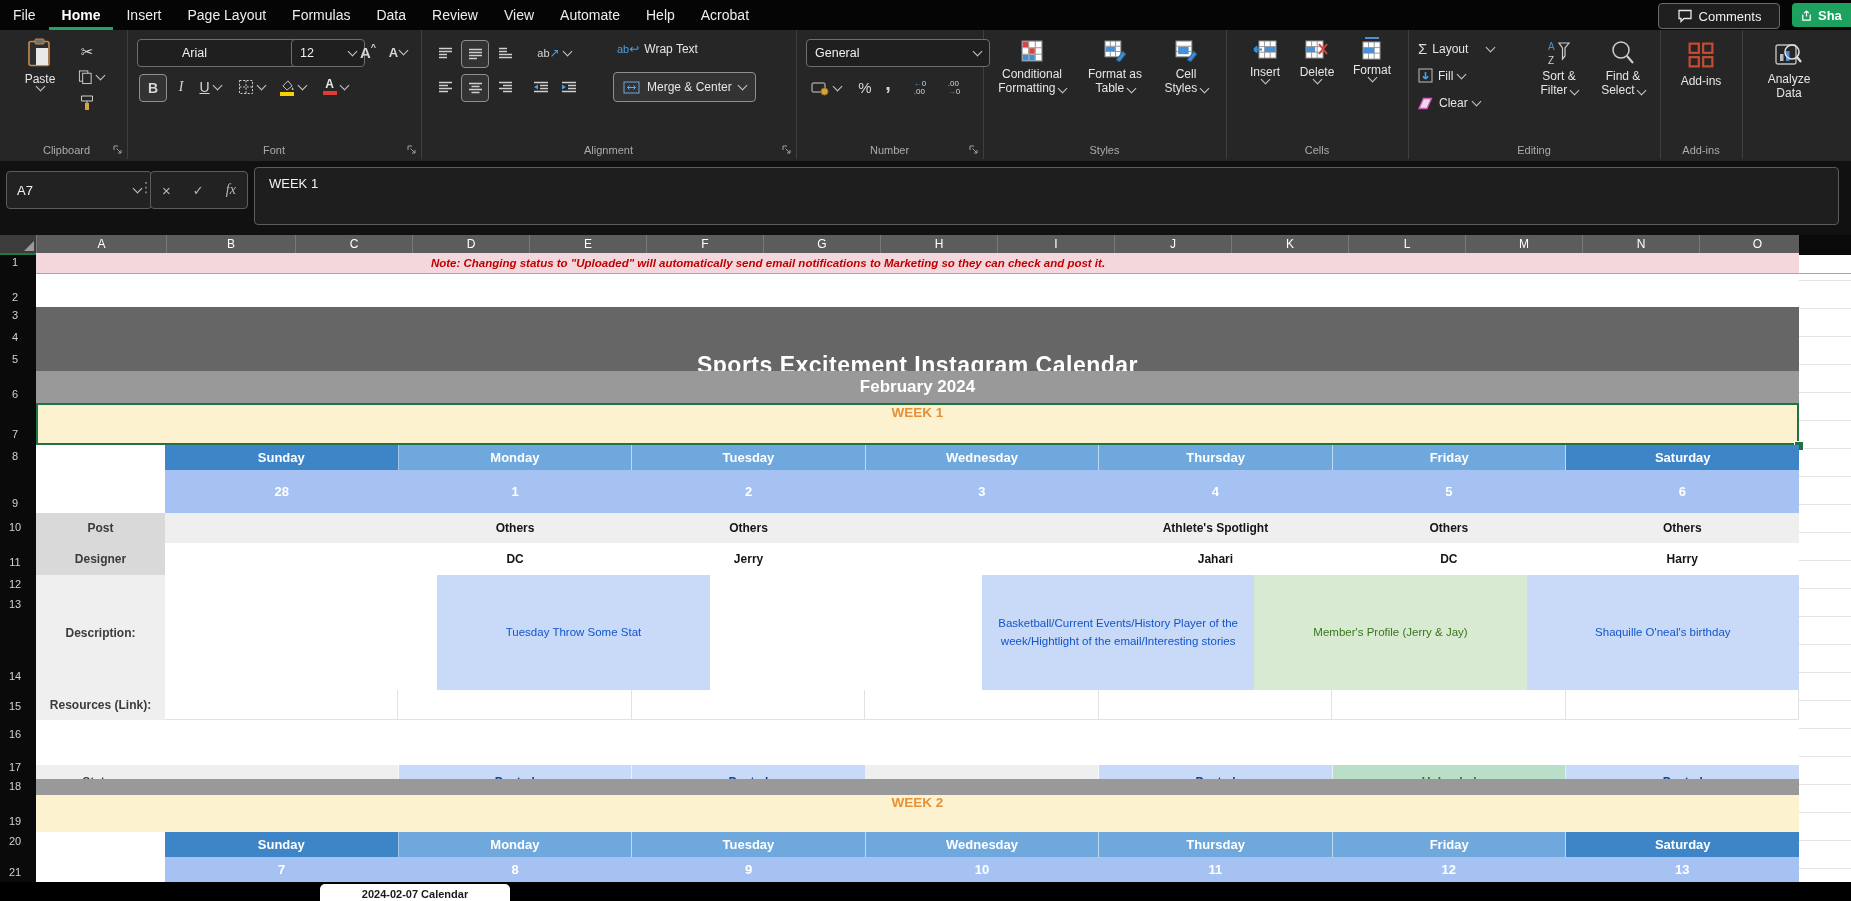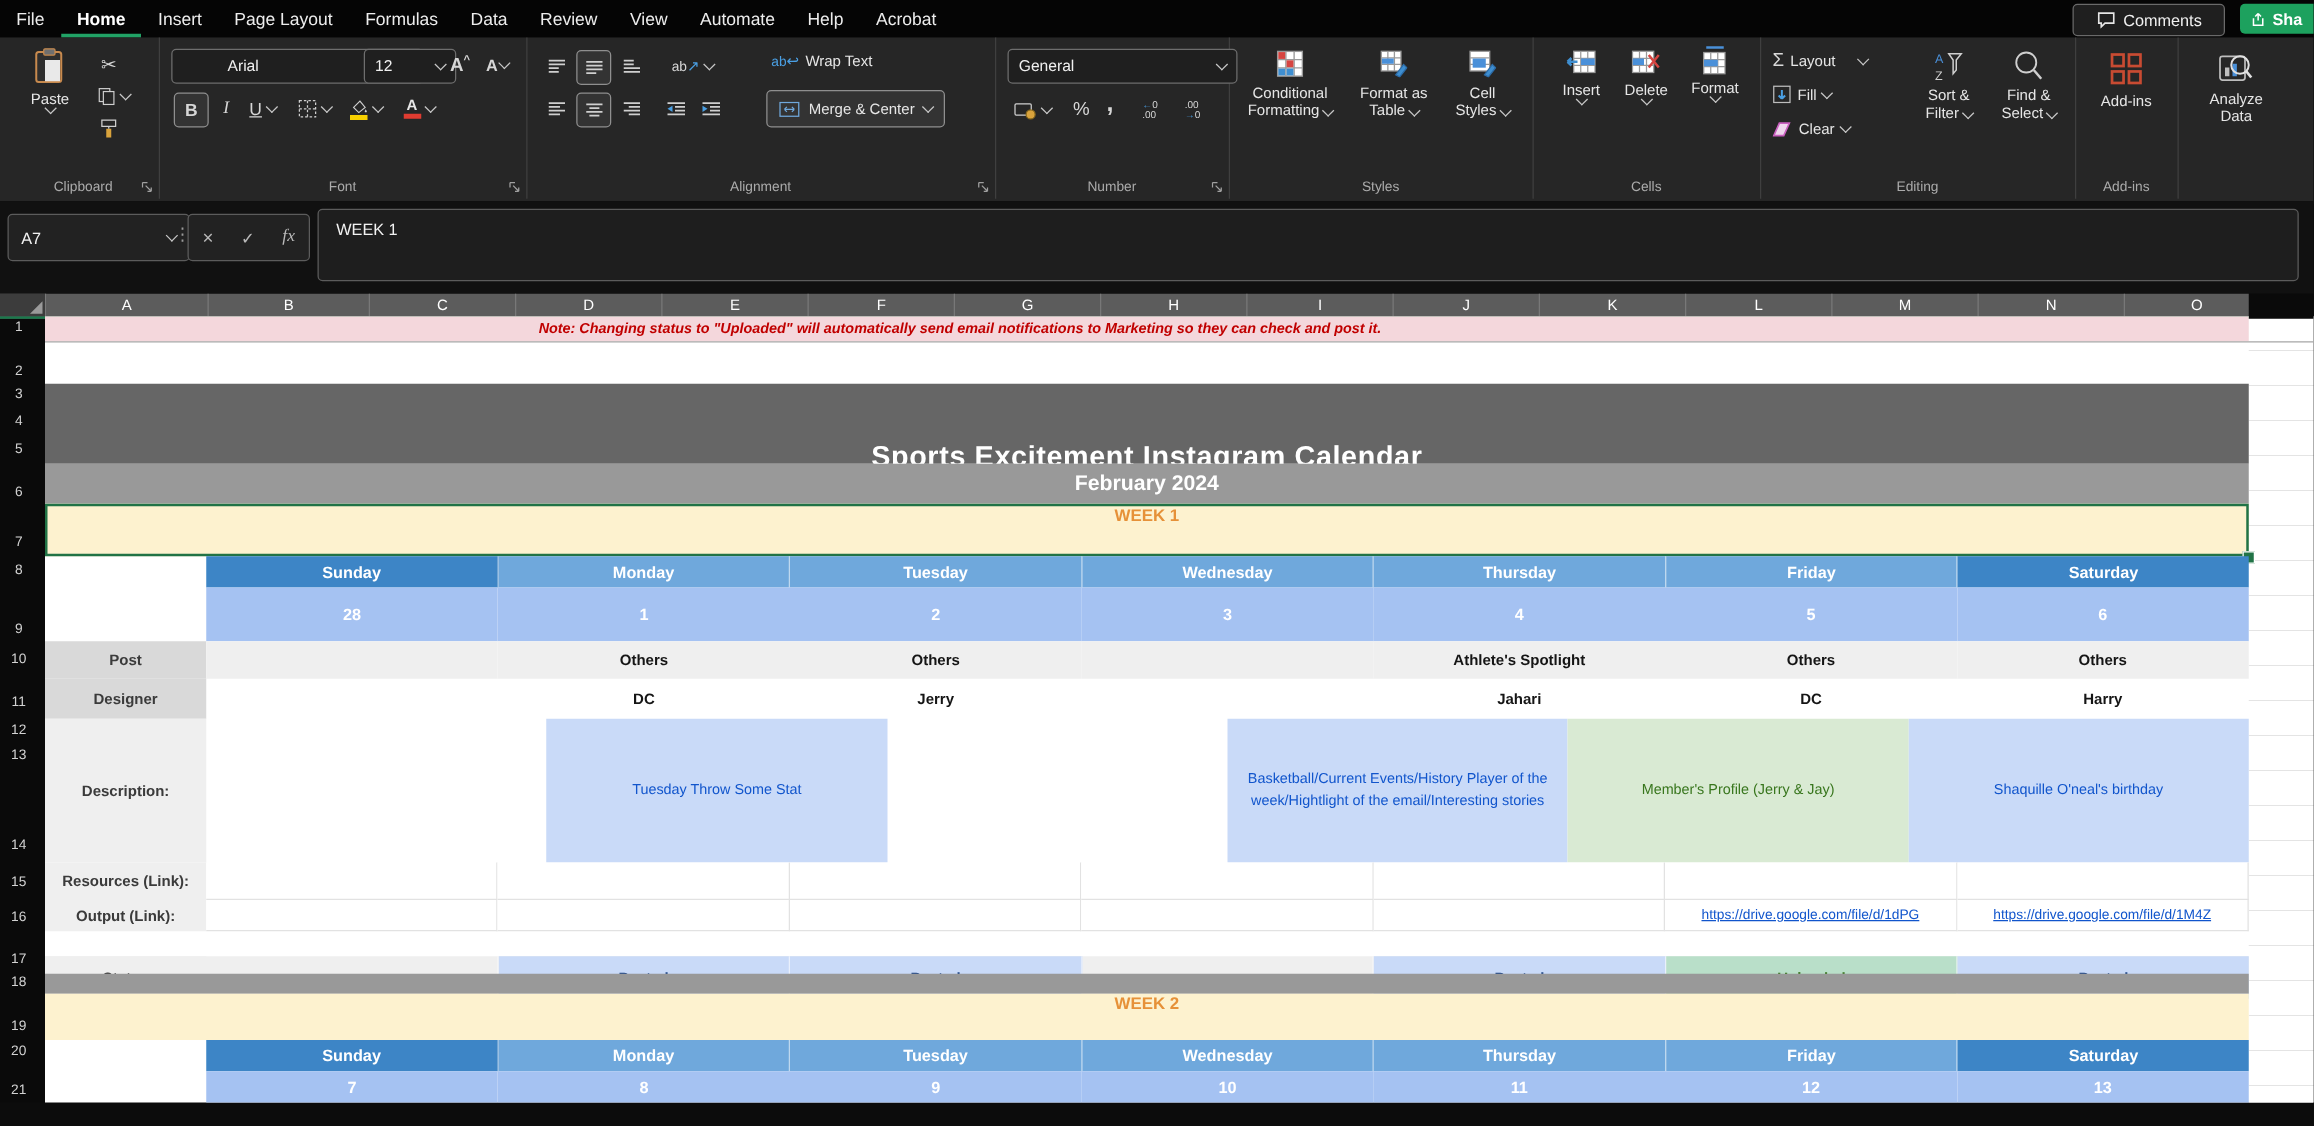--- a/index.html
+++ b/index.html
@@ -626,34 +626,20 @@
     <div class="lblcell">Resources (Link):</div>
     <div class="day"></div>
     <div class="day"></div>
     <div class="day"></div>
     <div class="day"></div>
     <div class="day"></div>
     <div class="day"></div>
     <div class="day"></div>
   </div>
 
-  <div class="srow" id="row-out">
-    <div class="lblcell">Output (Link):</div>
-    <div class="day"></div>
-    <div class="day"></div>
-    <div class="day"></div>
-    <div class="day"></div>
-    <div class="day"></div>
-    <div class="day">
-        <span>https://drive.google.com/file/d/1dPG</span>
-      </div>
-    <div class="day">
-        <span>https://drive.google.com/file/d/1M4Z</span>
-      </div>
-  </div>
 
   <div class="srow" id="row-status">
     <div class="lblcell">Status</div>
     <div class="day"></div>
     <div class="day st-blue">Posted</div>
     <div class="day st-blue">Posted</div>
     <div class="day"></div>
     <div class="day st-blue">Posted</div>
     <div class="day st-green">Uploaded</div>
     <div class="day st-blue" style="border-right:none">Posted</div>
@@ -680,14 +666,17 @@
     <div class="lblcell"></div>
     <div class="day">7</div>
     <div class="day">8</div>
     <div class="day">9</div>
     <div class="day">10</div>
     <div class="day">11</div>
     <div class="day">12</div>
     <div class="day">13</div>
   </div>
 
+  <div id="tabbar">
+    <div id="sheet-tab">2024-02-07 Calendar</div>
+  </div>
 
 </div>
 
 </body></html>

